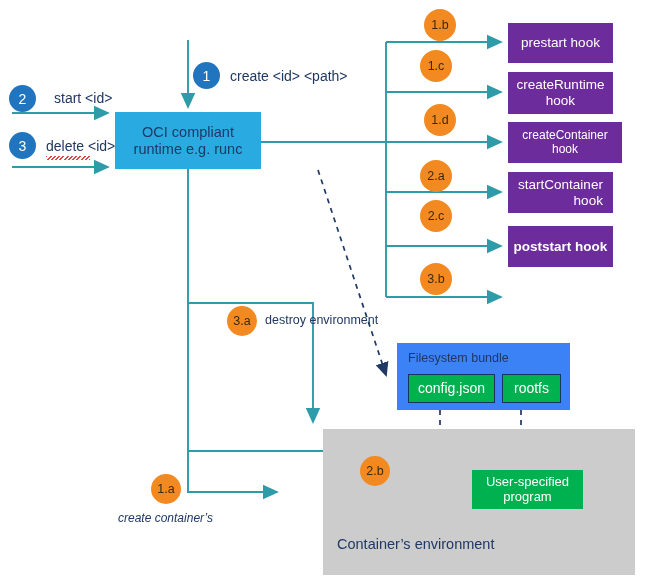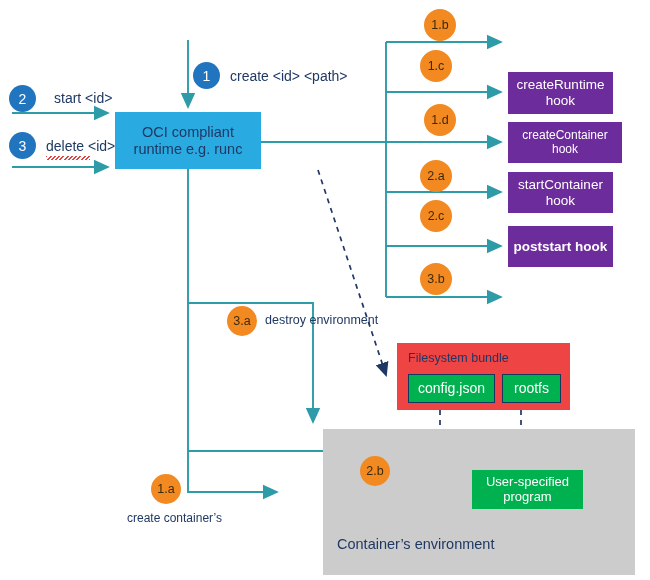--- a/index.html
+++ b/index.html
@@ -7,21 +7,21 @@
        font-family:"Liberation Sans","DejaVu Sans",sans-serif;
        color:#1F3864;}
   #stage{position:absolute;left:0;top:0;width:650px;height:580px;}
   svg.wires{position:absolute;left:0;top:0;width:650px;height:580px;pointer-events:none;}
 
   .node{position:absolute;box-sizing:border-box;display:flex;align-items:center;
         justify-content:center;text-align:center;line-height:1.15;}
 
   .oci-box{background:#29ABE2;color:#1F3864;font-size:14.5px;}
   .hook-box{background:#6C2C9B;color:#ffffff;font-size:13.5px;}
-  .fsbundle{background:#ef4444;display:block;}
+  .fsbundle{background:#3b82f6;display:block;}
   .fsbundle .fstitle{position:absolute;left:11px;top:8px;font-size:12.5px;color:#1F3864;}
   .fs-inner{position:absolute;background:#00B14F;color:#fff;border:1.4px solid #17365D;
             font-size:14px;display:flex;align-items:center;justify-content:center;}
   .container-env{background:#CCCCCC;display:block;margin-left:40px;}
   .container-env .cetitle{position:absolute;left:14px;bottom:22px;font-size:14.5px;color:#1F3864;}
   .userprog{background:#00B14F;color:#ffffff;font-size:13px;margin-left:20px;}
 
   .circ{position:absolute;border-radius:50%;display:flex;align-items:center;
         justify-content:center;color:#ffffff;font-weight:400;}
   .circ.blue{background:#2175BE;font-size:14px;}
@@ -90,39 +90,44 @@
   <div class="circ blue" style="left:193px;top:62px;width:27px;height:27px;">1</div>
   <div class="lbl" style="left:230px;top:68px;">create &lt;id&gt; &lt;path&gt;</div>
 
   <div class="circ blue" style="left:9px;top:85px;width:27px;height:27px;">2</div>
   <div class="lbl" style="left:54px;top:90px;">start &lt;id&gt;</div>
 
   <div class="circ blue" style="left:9px;top:132px;width:27px;height:27px;">3</div>
   <div class="lbl" style="left:46px;top:138px;">delete &lt;id&gt;</div>
   <div class="squiggle" style="left:46px;top:156px;"></div>
 
+  <div class="node hook-box" style="left:508px;top:23px;width:105px;height:40px;">
+    <div>
+      <div>prestart hook</div>
+    </div>
+  </div>
   <div class="circ orange" style="left:424px;top:9px;width:32px;height:32px;">1.b</div>
 
   <div class="node hook-box" style="left:508px;top:72px;width:105px;height:42px;">
     <div>
       <div>createRuntime</div>
       <div>hook</div>
     </div>
   </div>
   <div class="circ orange" style="left:420px;top:50px;width:32px;height:32px;">1.c</div>
 
   <div class="node hook-box" style="left:508px;top:122px;width:114px;height:41px;">
     <div style="font-size:12px;">
       <div>createContainer</div>
       <div>hook</div>
     </div>
   </div>
   <div class="circ orange" style="left:424px;top:104px;width:32px;height:32px;">1.d</div>
 
-  <div class="node hook-box" style="left:508px;top:172px;width:105px;height:41px;">
+  <div class="node hook-box" style="left:508px;top:172px;width:105px;height:41px;text-align:right;">
     <div>
       <div>startContainer</div>
       <div>hook</div>
     </div>
   </div>
   <div class="circ orange" style="left:420px;top:160px;width:32px;height:32px;">2.a</div>
 
   <div class="node hook-box" style="left:508px;top:226px;width:105px;height:41px;font-weight:bold;">
     <div>
       <div>poststart hook</div>
@@ -148,17 +153,17 @@
   <div class="circ orange" style="left:360px;top:456px;width:30px;height:30px;">2.b</div>
 
   <div class="node userprog" style="left:452px;top:470px;width:111px;height:39px;">
     <div>
       <div>User-specified</div>
       <div>program</div>
     </div>
   </div>
 
   <div class="circ orange" style="left:151px;top:474px;width:30px;height:30px;">1.a</div>
-  <div class="twoline" style="left:127px;top:509px;">
+  <div class="twoline" style="left:118px;top:509px;font-style:italic;">
     <div>create container’s</div>
   </div>
 
 </div>
 
 </body></html>

